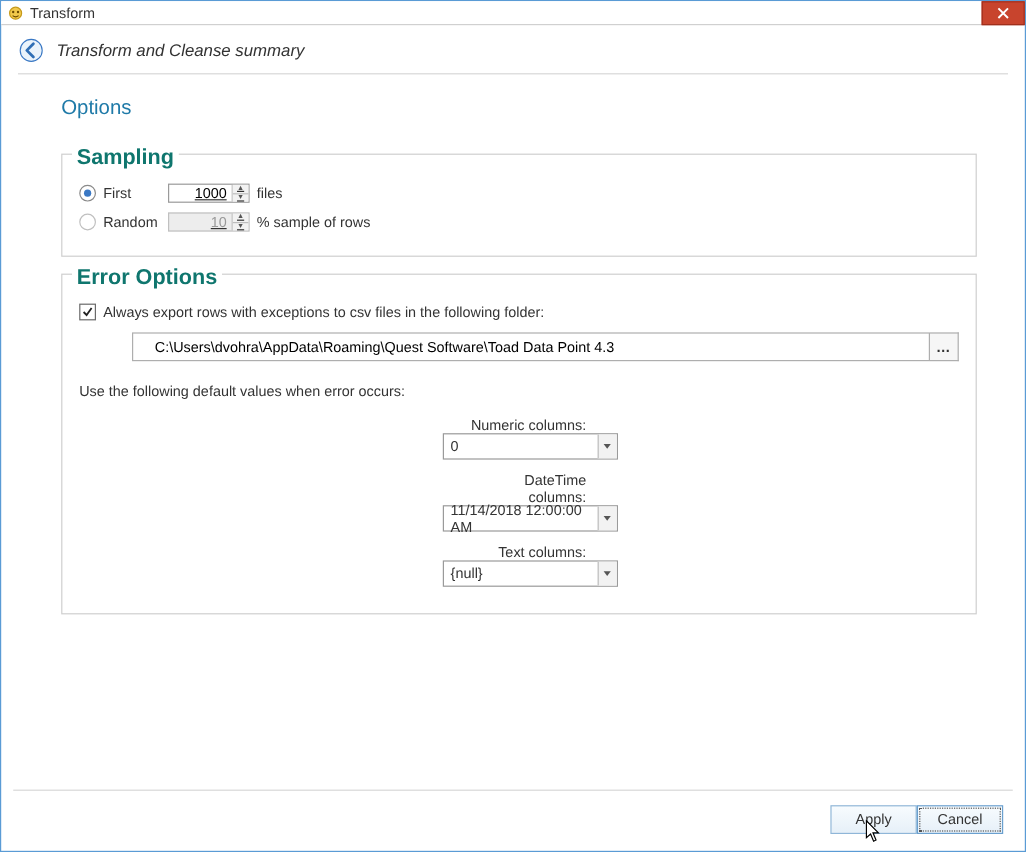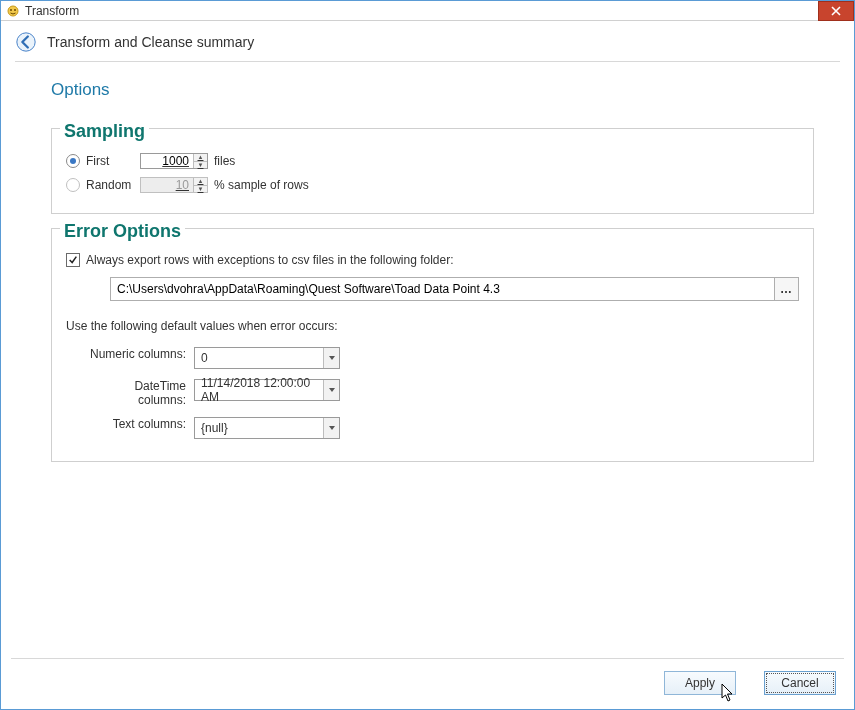--- a/index.html
+++ b/index.html
@@ -44,20 +44,21 @@
   align-items: center;
   padding: 10px 14px 8px 14px;
   gap: 10px;
 }
 .header .back-icon {
   width: 22px; height: 22px;
 }
 .header .page-title {
   font-size: 14px;
   color: #333;
+  font-style: italic;
 }
 .header-sep {
   height: 1px;
   background: #d8d8d8;
   margin: 0 14px 0 14px;
 }
 
 
 .content {
   padding: 18px 40px 10px 50px;
@@ -143,34 +144,35 @@
   width: 14px; height: 14px; border: 1px solid #6a6a6a;
   display: inline-flex; align-items: center; justify-content: center;
   background: #fff;
 }
 .checkbox.checked svg { display: block; }
 .path-row {
   display: flex; align-items: stretch;
   margin-left: 44px; margin-bottom: 18px;
 }
 .path-input {
-  flex: 1; border: 1px solid #aeaeae; padding: 4px 6px;
+  flex: 1; border: 1px solid #aeaeae; padding: 4px 18px;
   font: inherit; background: #fff; outline: none;
 }
 .browse-btn {
   width: 24px; border: 1px solid #aeaeae; border-left: none;
   display: flex; align-items: center; justify-content: center;
   background: #f6f6f6;
   font-weight: bold; letter-spacing: 1px;
 }
 .subtext { margin-bottom: 14px; }
 
 .default-row {
-  display: flex; margin-bottom: 10px;
+  display: flex; align-items: center; margin-bottom: 10px;
   padding-left: 18px;
+  flex-direction: column;
 }
 .default-row .lbl {
   width: 110px; text-align: right; padding-right: 8px;
 }
 .dropdown-wrap {
   border: 1px solid #9a9a9a;
   height: 22px; width: 146px;
   display: flex; align-items: stretch;
   background: #fff;
 }
@@ -180,21 +182,21 @@
 .dropdown-arrow {
   width: 16px; border-left: 1px solid #bdbdbd;
   background: #f2f2f2;
   display: flex; align-items: center; justify-content: center;
 }
 
 
 .footer-sep { height: 1px; background: #d8d8d8; margin: 0 10px; }
 .footer {
   padding: 12px 18px 14px 18px;
-  display: flex; justify-content: flex-end; gap: 28px;
+  display: flex; justify-content: flex-end; gap: 0;
   align-items: center;
 }
 .btn {
   min-width: 72px; height: 24px;
   border: 1px solid #8fb6d8;
   background: linear-gradient(#f7fbfe, #e6f0f8);
   display: inline-flex; align-items: center; justify-content: center;
   padding: 0 16px;
 }
 .btn.focus { outline: 1px dotted #555; outline-offset: -3px; border-color: #6aa0cf; }

